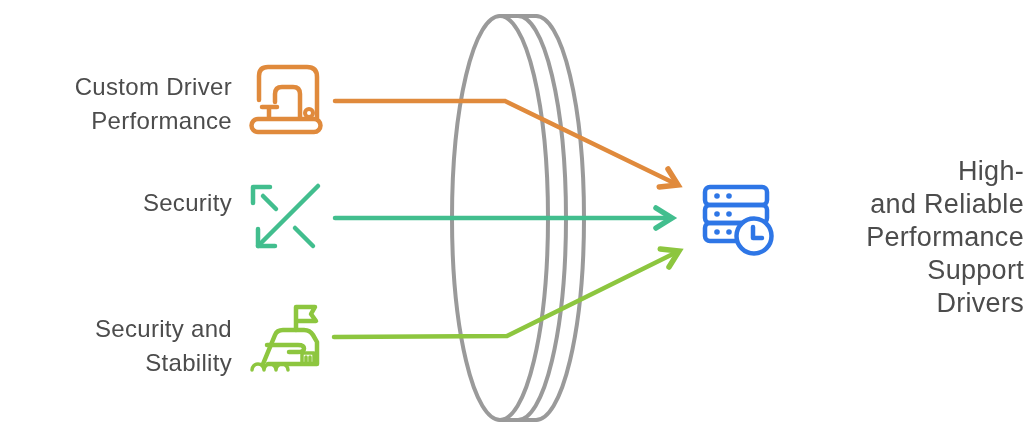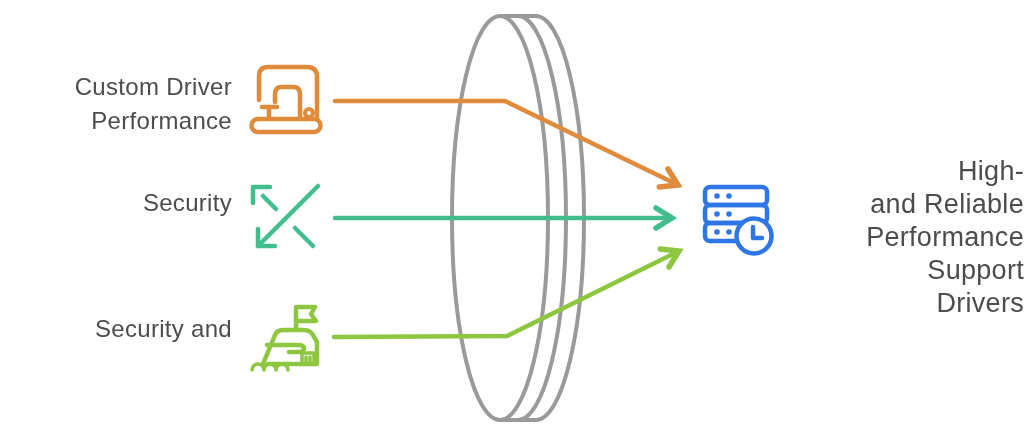--- a/index.html
+++ b/index.html
@@ -96,20 +96,21 @@
     <div>Custom Driver</div>
     <div>Performance</div>
   </div>
 
   <div class="label label-left" style="top:186px">
     <div>Security</div>
   </div>
 
   <div class="label label-left" style="top:312px">
     <div>Security and</div>
+    <div>Stability</div>
   </div>
 
   <div class="label label-right" style="top:155px">
     <div>High-</div>
     <div>and Reliable</div>
     <div>Performance</div>
     <div>Support Drivers</div>
   </div>
 
 </div>

